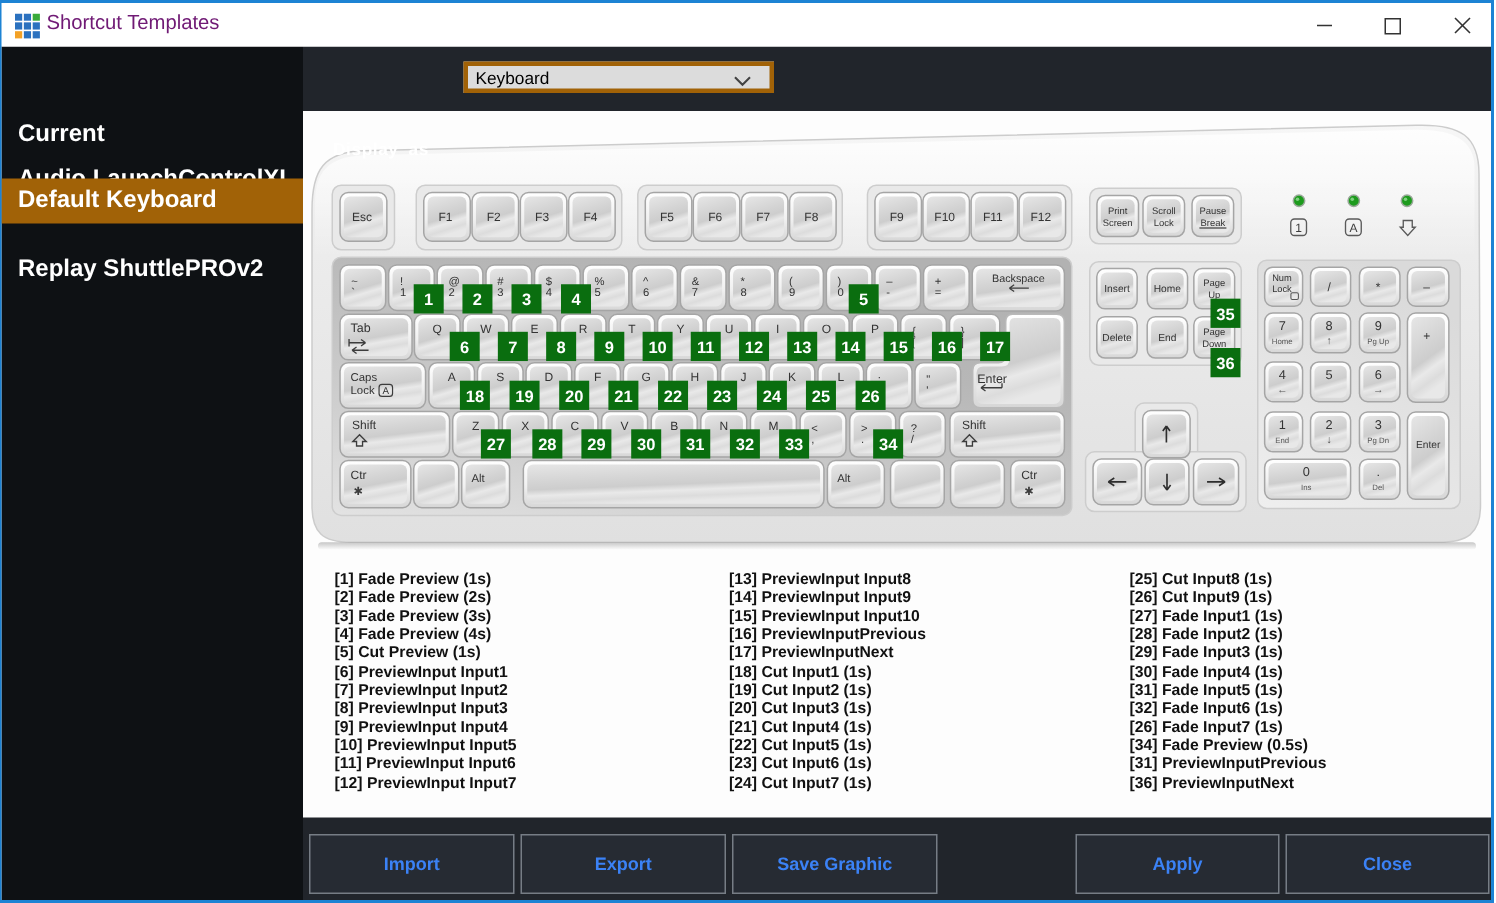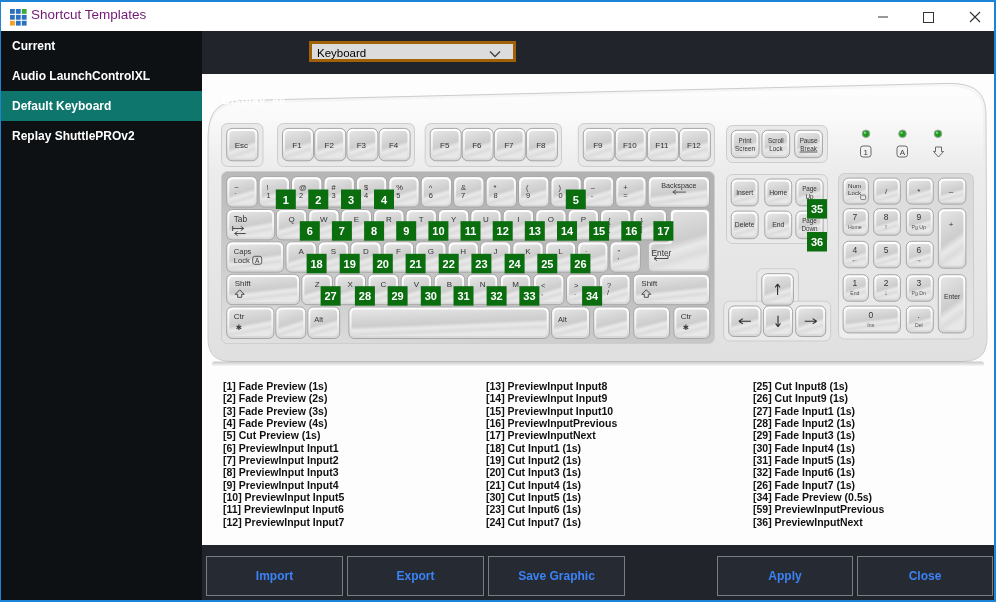--- a/index.html
+++ b/index.html
@@ -3,21 +3,21 @@
 <style>
 html,body{margin:0;padding:0;width:997px;height:602px;overflow:hidden;background:#fff;
 font-family:"Liberation Sans",sans-serif;}
 #win{position:absolute;left:0;top:0;width:995px;height:602px;}
 .abs{position:absolute;}
 #borders{position:absolute;left:0;top:0;width:996px;height:602px;border:2px solid #1d83d4;border-left-width:1px;box-sizing:border-box;z-index:10;pointer-events:none;}
 #titlebar{position:absolute;left:1px;top:2px;width:993px;height:29px;background:#fff;z-index:5;}
 #title{position:absolute;left:30px;top:5px;font-size:13.5px;color:#701a75;}
 #sidebar{position:absolute;left:1px;top:31px;width:201px;height:569px;background:#0e1114;z-index:4;}
 .sitem{position:absolute;left:0;width:201px;height:30px;line-height:30px;padding-left:11px;box-sizing:border-box;
-color:#fff;font-weight:bold;font-size:12px;}
+color:#fff;font-weight:bold;font-size:16px;margin-top:44px;}
 #topbar{position:absolute;left:202px;top:31px;width:793px;height:43px;background:#21252b;z-index:4;}
 #content{position:absolute;left:202px;top:74px;width:793px;height:471px;background:#fdfdfd;z-index:1;}
 #bottombar{position:absolute;left:202px;top:545px;width:793px;height:55px;background:#21252b;z-index:4;}
 .btn{position:absolute;top:11px;height:40px;background:#262b33;border:1px solid #767d85;box-sizing:border-box;
 color:#3b82f6;font-weight:bold;font-size:12px;text-align:center;line-height:38px;}
 .slist{position:absolute;top:380px;font-size:10.5px;font-weight:bold;color:#111;line-height:12.35px;z-index:6;}
 .slist div{height:12.35px;white-space:nowrap;}
 #dropdown{position:absolute;left:309px;top:41px;width:207px;height:21px;background:#dcdcdc;border:3px solid #a16207;
 box-sizing:border-box;z-index:6;font-size:11.5px;color:#000;line-height:19px;padding-left:5px;}
 #dlabel{position:absolute;left:222px;top:46px;color:#fff;font-weight:bold;font-size:11.5px;z-index:6;letter-spacing:0.4px;word-spacing:3px;margin-top:48px;}
@@ -41,21 +41,21 @@
   <svg class="abs" style="left:860px;top:0" width="130" height="30">
     <line x1="17" y1="15" x2="27" y2="15" stroke="#333" stroke-width="1"></line>
     <rect x="62.5" y="10.5" width="10" height="10" fill="none" stroke="#333" stroke-width="1"></rect>
     <line x1="109" y1="10" x2="119" y2="20" stroke="#333" stroke-width="1.1"></line>
     <line x1="119" y1="10" x2="109" y2="20" stroke="#333" stroke-width="1.1"></line>
   </svg>
 </div>
 <div id="sidebar">
   <div class="sitem" style="top:0">Current</div>
   <div class="sitem" style="top:30px">Audio LaunchControlXL</div>
-  <div class="sitem" style="top:60px;background:#0f766e">Default Keyboard</div>
+  <div class="sitem" style="top:44px;background:#a16207">Default Keyboard</div>
   <div class="sitem" style="top:90px">Replay ShuttlePROv2</div>
 </div>
 <div id="topbar"></div>
 <div id="dlabel">Display as</div>
 <div id="dropdown">Keyboard
   <svg class="abs" style="right:12px;top:6px" width="12" height="9">
         <path d="M1,1.5 l5,5 l5,-5" fill="none" stroke="#444" stroke-width="1.4"></path>
       </svg>
 </div>
 <svg width="997" height="602" viewBox="0 0 997 602" style="position:absolute;left:0;top:0;z-index:3" font-family="'Liberation Sans',sans-serif">
@@ -566,36 +566,36 @@
 <div class="slist" style="left:486px">
       <div>[13] PreviewInput Input8</div>
       <div>[14] PreviewInput Input9</div>
       <div>[15] PreviewInput Input10</div>
       <div>[16] PreviewInputPrevious</div>
       <div>[17] PreviewInputNext</div>
       <div>[18] Cut Input1 (1s)</div>
       <div>[19] Cut Input2 (1s)</div>
       <div>[20] Cut Input3 (1s)</div>
       <div>[21] Cut Input4 (1s)</div>
-      <div>[30] Cut Input5 (1s)</div>
+      <div>[22] Cut Input5 (1s)</div>
       <div>[23] Cut Input6 (1s)</div>
       <div>[24] Cut Input7 (1s)</div>
     </div>
 <div class="slist" style="left:753px">
       <div>[25] Cut Input8 (1s)</div>
       <div>[26] Cut Input9 (1s)</div>
       <div>[27] Fade Input1 (1s)</div>
       <div>[28] Fade Input2 (1s)</div>
       <div>[29] Fade Input3 (1s)</div>
       <div>[30] Fade Input4 (1s)</div>
       <div>[31] Fade Input5 (1s)</div>
       <div>[32] Fade Input6 (1s)</div>
       <div>[26] Fade Input7 (1s)</div>
       <div>[34] Fade Preview (0.5s)</div>
-      <div>[59] PreviewInputPrevious</div>
+      <div>[31] PreviewInputPrevious</div>
       <div>[36] PreviewInputNext</div>
     </div>
 <div id="bottombar">
   <div class="btn" style="left:4px;width:137px">Import</div>
   <div class="btn" style="left:145px;width:137px">Export</div>
   <div class="btn" style="left:286px;width:137px">Save Graphic</div>
   <div class="btn" style="left:515px;width:136px">Apply</div>
   <div class="btn" style="left:655px;width:136px">Close</div>
 </div>
 <div id="borders"></div>

